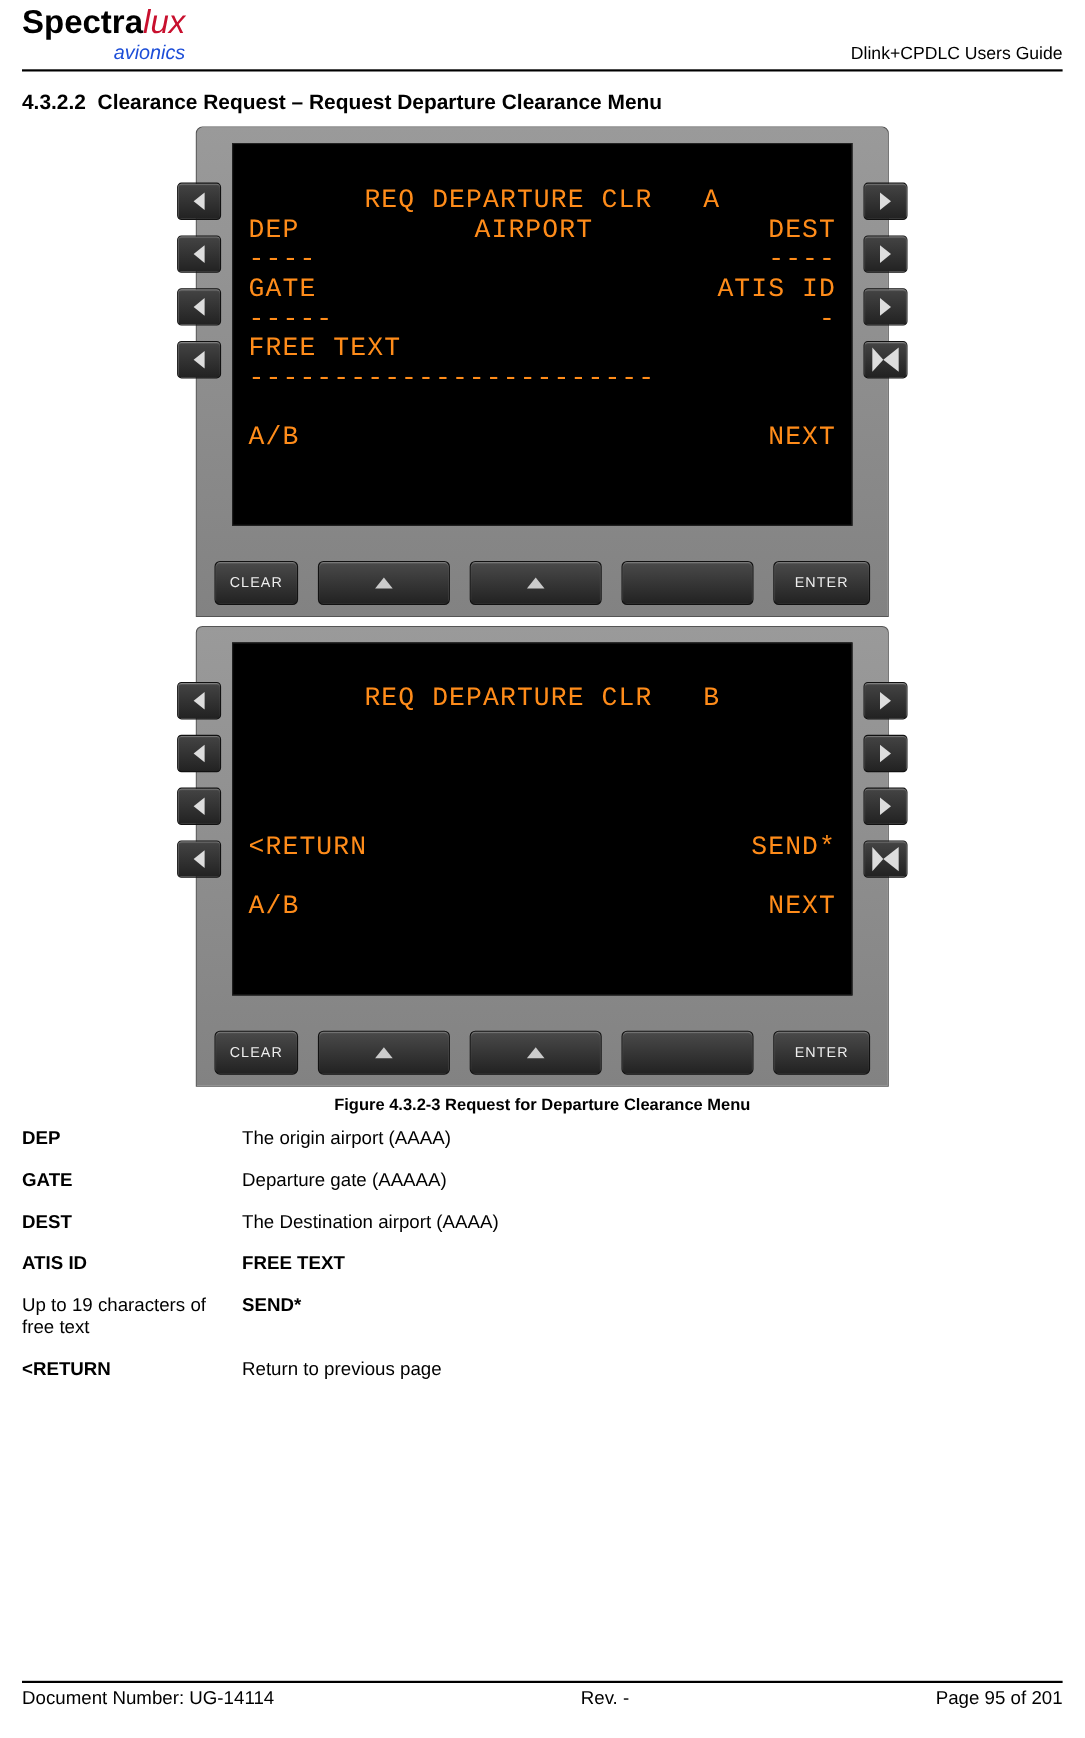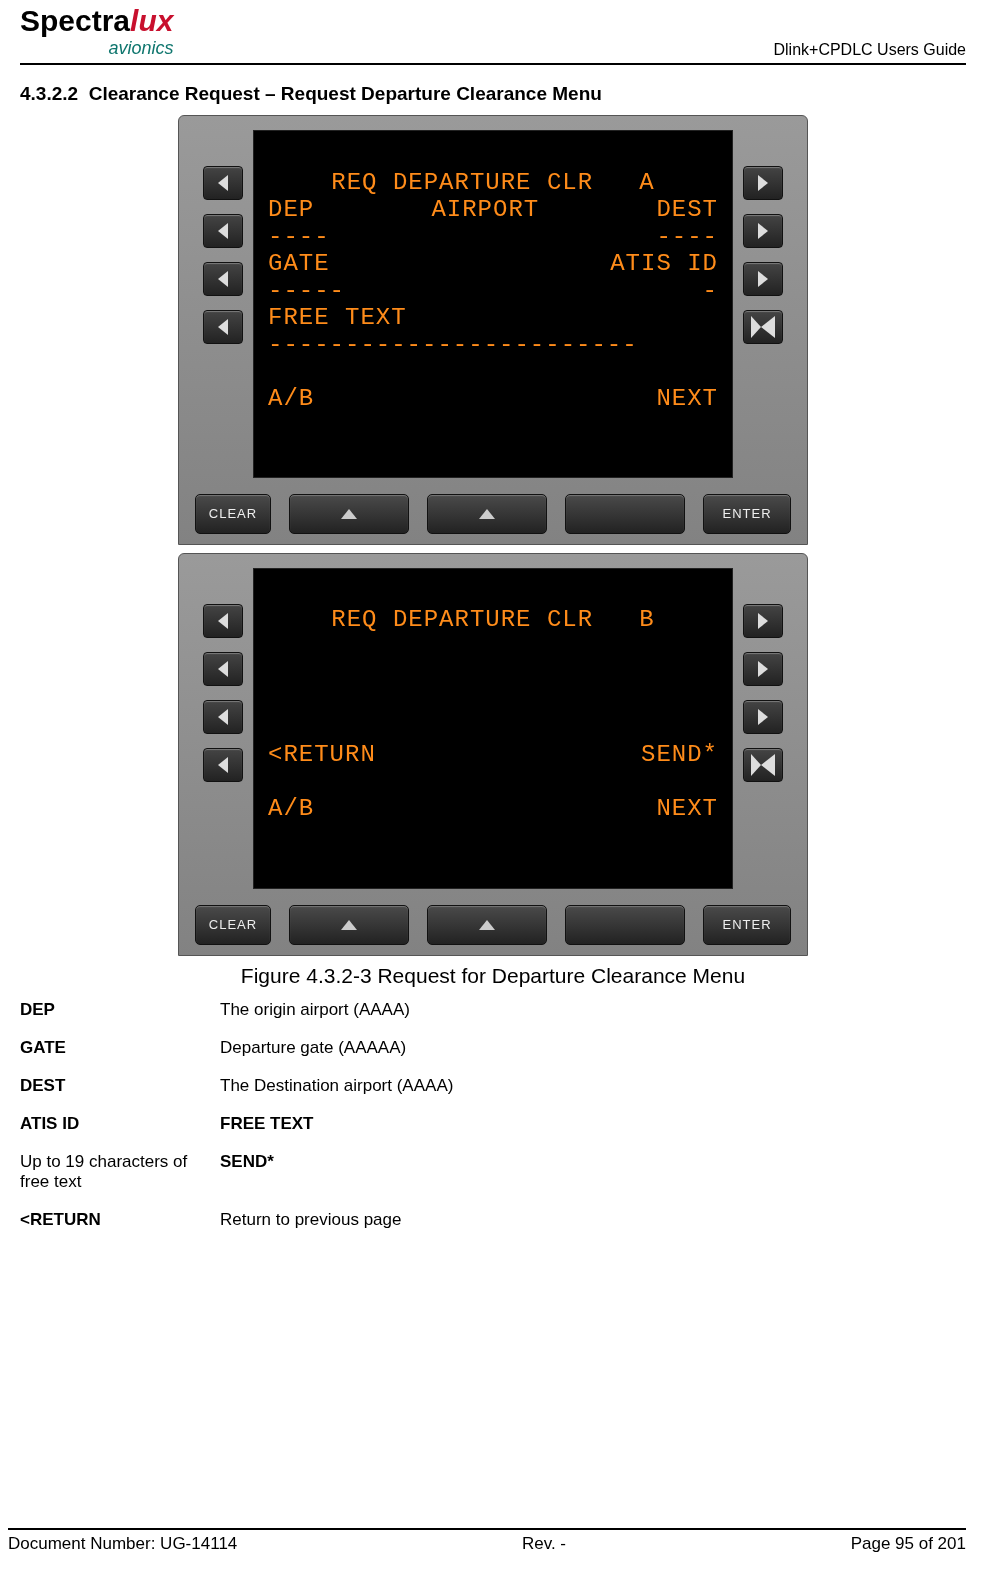--- a/index.html
+++ b/index.html
@@ -21,22 +21,22 @@
       padding-bottom: 4px;
       padding-top: 4px;
       margin-bottom: 12px;
     }
     .logo {
       display: flex;
       align-items: center;
       gap: 0;
     }
     .logo-spectra { font-weight: bold; font-size: 30px; color: #000; }
-    .logo-lux { font-weight: bold; font-style: italic; font-size: 30px; color: #c8102e; }
-    .logo-avionics { color: #0f766e; font-style: italic; font-size: 18px; margin-left: 6px; margin-top: -6px; }
+    .logo-lux { font-weight: normal; font-style: italic; font-size: 30px; color: #c8102e; }
+    .logo-avionics { color: #1d4ed8; font-style: italic; font-size: 18px; margin-left: 6px; margin-top: -6px; }
     .header-title { font-size: 16px; }
     
     .section-header { font-size: 19px; font-weight: bold; margin: 18px 0 10px 0; }
     
     .cdu-outer {
       width: 630px;
       margin: 0 auto 8px auto;
       background: linear-gradient(#9a9a9a, #828282);
       border-radius: 6px 6px 0 0;
       padding: 14px 10px 10px 10px;
@@ -77,26 +77,26 @@
     .lsk-btn.right .lsk-arrow { border-right: 10px solid #ddd; }
     .back-btn .lsk-arrow { border-right: 14px solid #ddd; border-top-width: 11px; border-bottom-width: 11px; }
     .cdu-screen {
       background: #000;
       padding: 10px 14px;
       font-family: "Courier New", monospace;
       font-size: 24px;
       letter-spacing: 1px;
       line-height: 1.15;
       color: #ff8c1a;
-      width: 480px;
+      width: 564px;
       min-height: 258px;
       white-space: pre;
       overflow: hidden;
       border: 1px solid #222;
-      margin: 0 10px 8px 10px;
+      margin: 0 10px 24px 10px;
     }
     .cdu-line { height: 27px; }
     .row-lr { display: flex; justify-content: space-between; }
     .row-3 { display: flex; justify-content: space-between; }
     .cdu-bottom-bar {
       display: flex;
       justify-content: space-between;
       align-items: center;
       padding: 8px 6px 0 6px;
       gap: 18px;
@@ -119,39 +119,39 @@
     .bar-btn.rocker { flex: 1; position: relative; }
     .rocker-tri {
       width: 0; height: 0;
       border-left: 8px solid transparent;
       border-right: 8px solid transparent;
       border-bottom: 10px solid #ccc;
     }
     
     .figure-caption {
       text-align: center;
-      font-weight: normal;
-      font-size: 21px;
+      font-weight: bold;
+      font-size: 15px;
       margin: 6px 0 12px 0;
     }
     
     .defs {
       display: grid;
       grid-template-columns: 190px 1fr;
       row-gap: 18px;
       column-gap: 10px;
       font-size: 17px;
       margin-bottom: 60px;
     }
     .def-term { font-weight: bold; }
     
     .footer {
       position: absolute;
       bottom: 26px;
-      left: 8px; right: 20px;
+      left: 20px; right: 20px;
       border-top: 2px solid #000;
       display: flex;
       justify-content: space-between;
       font-size: 17px;
       padding-top: 4px;
     }
   </style>
 </head>
 <body>
 

